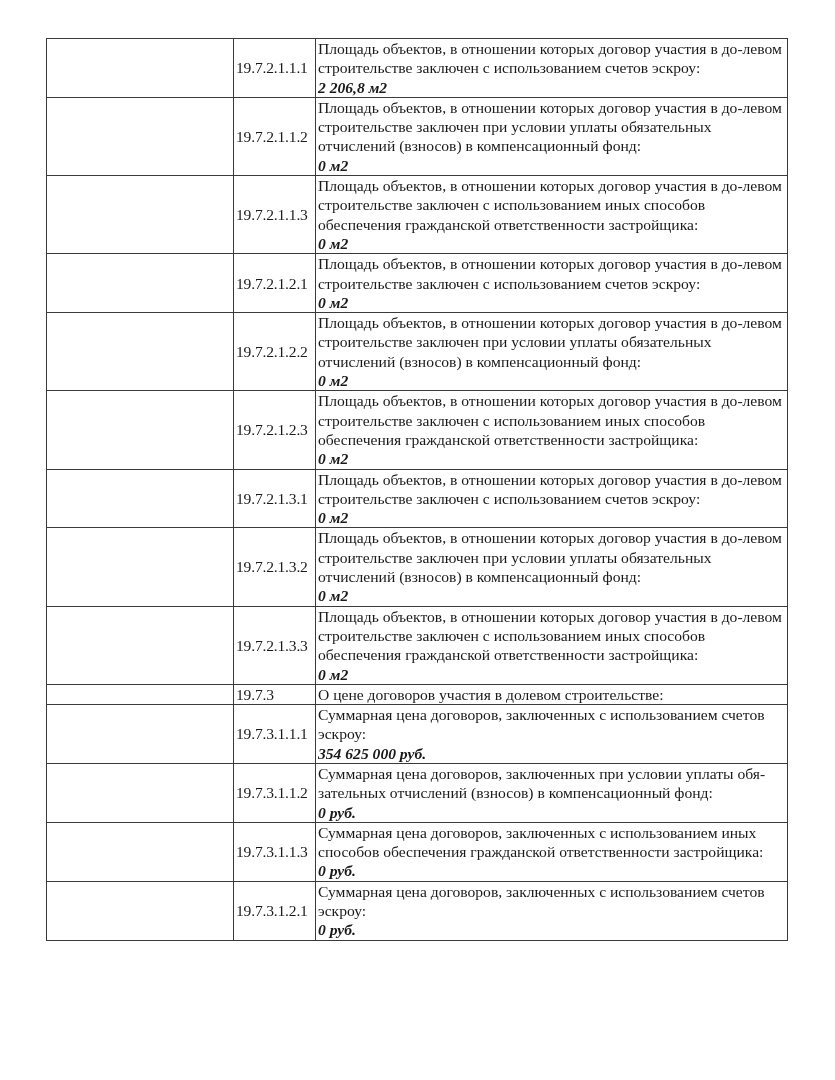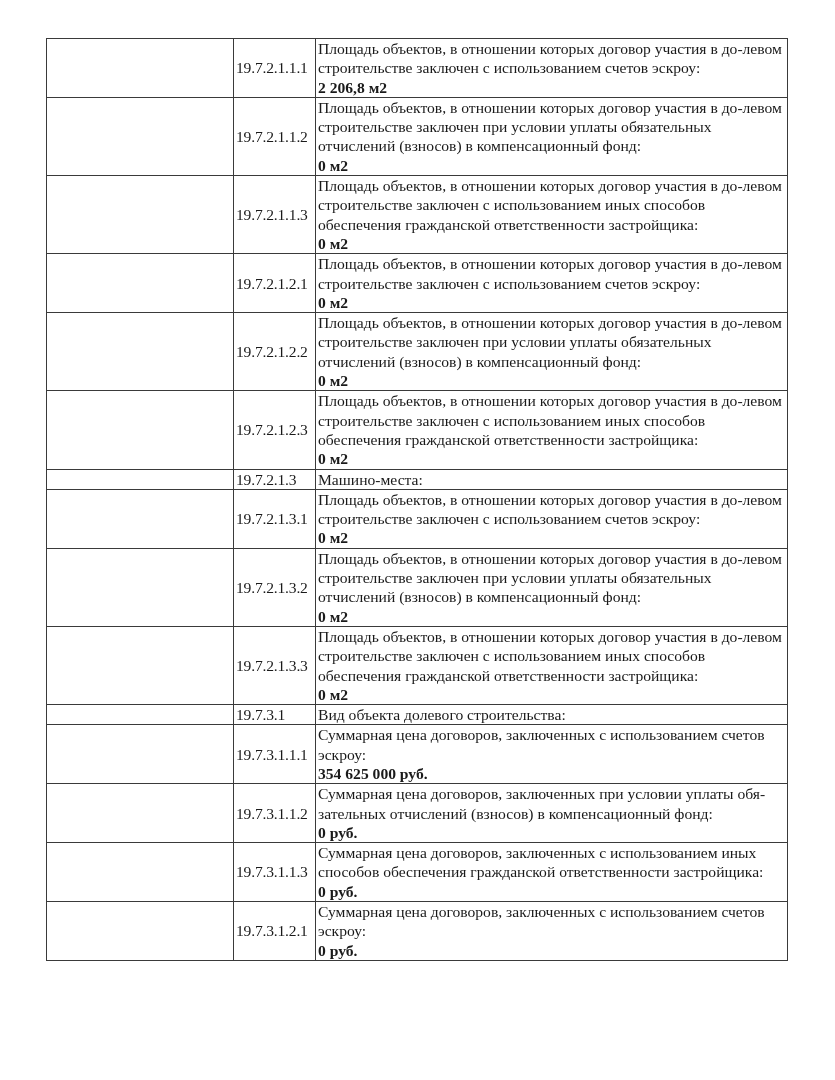--- a/index.html
+++ b/index.html
@@ -16,21 +16,21 @@
   }
   td {
     border: 1.5px solid #3a3a3a;
     padding: 0 1px;
     vertical-align: middle;
   }
   td.c1 { width: 184px; }
   td.c2 { width: 78px; white-space: nowrap; padding-left: 2px; letter-spacing: -0.2px; }
   td.c3 { vertical-align: top; padding-left: 2px; margin-top: 32px; }
   td.single { vertical-align: top; }
-  .val { font-weight: bold; display: block; }
+  .val { font-weight: bold; display: block; font-style: italic; }
   .txt { display: block; }
 </style>
 </head>
 <body>
 
 <div class="page">
   <table>
     <tbody id="tbody">
         <tr>
           <td class="c1"></td>
@@ -75,27 +75,20 @@
         <tr>
           <td class="c1"></td>
           <td class="c2">19.7.2.1.2.3</td>
           <td class="c3">
             <span class="txt">Площадь объектов, в отношении которых договор участия в до-левом строительстве заключен с использованием иных способов обеспечения гражданской ответственности застройщика:</span>
             <span class="val">0 м2</span>
           </td>
         </tr>
         <tr>
           <td class="c1"></td>
-          <td class="c2 single">19.7.2.1.3</td>
-          <td class="c3">
-            <span class="txt">Машино-места:</span>
-          </td>
-        </tr>
-        <tr>
-          <td class="c1"></td>
           <td class="c2">19.7.2.1.3.1</td>
           <td class="c3">
             <span class="txt">Площадь объектов, в отношении которых договор участия в до-левом строительстве заключен с использованием счетов эскроу:</span>
             <span class="val">0 м2</span>
           </td>
         </tr>
         <tr>
           <td class="c1"></td>
           <td class="c2">19.7.2.1.3.2</td>
           <td class="c3">
@@ -106,23 +99,23 @@
         <tr>
           <td class="c1"></td>
           <td class="c2">19.7.2.1.3.3</td>
           <td class="c3">
             <span class="txt">Площадь объектов, в отношении которых договор участия в до-левом строительстве заключен с использованием иных способов обеспечения гражданской ответственности застройщика:</span>
             <span class="val">0 м2</span>
           </td>
         </tr>
         <tr>
           <td class="c1"></td>
-          <td class="c2 single">19.7.3.1</td>
+          <td class="c2 single">19.7.3</td>
           <td class="c3">
-            <span class="txt">Вид объекта долевого строительства:</span>
+            <span class="txt">О цене договоров участия в долевом строительстве:</span>
           </td>
         </tr>
         <tr>
           <td class="c1"></td>
           <td class="c2">19.7.3.1.1.1</td>
           <td class="c3">
             <span class="txt">Суммарная цена договоров, заключенных с использованием счетов эскроу:</span>
             <span class="val">354 625 000 руб.</span>
           </td>
         </tr>

